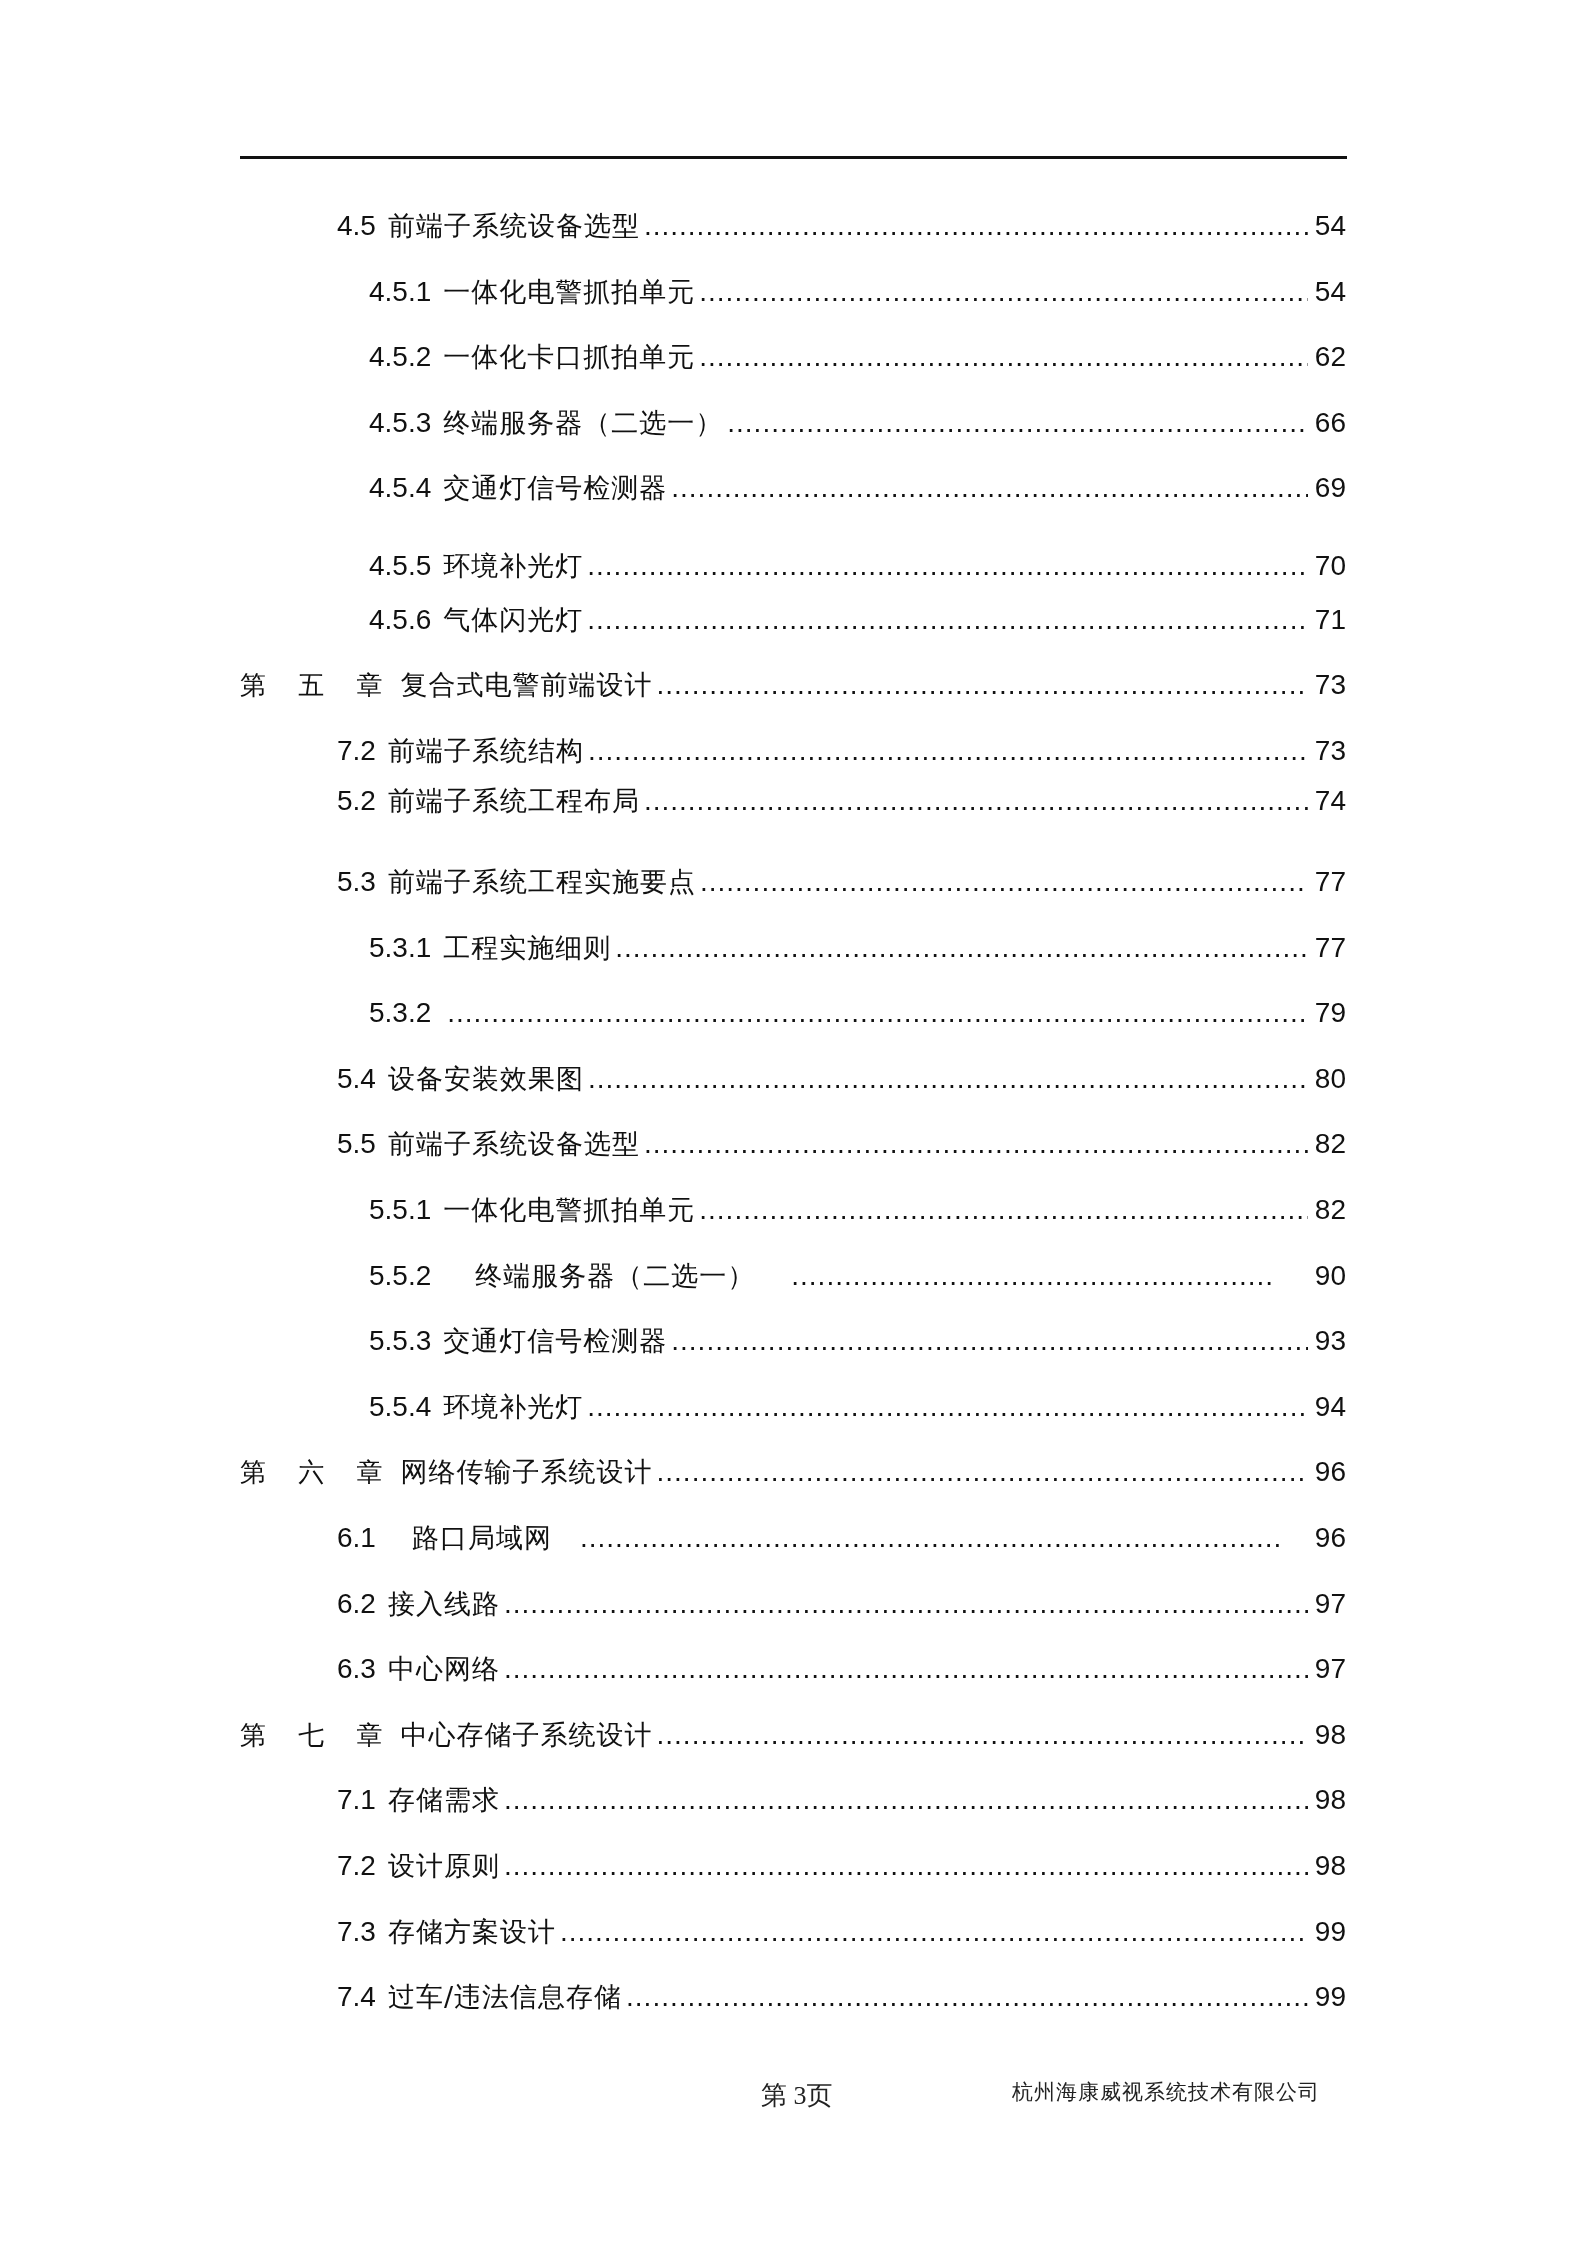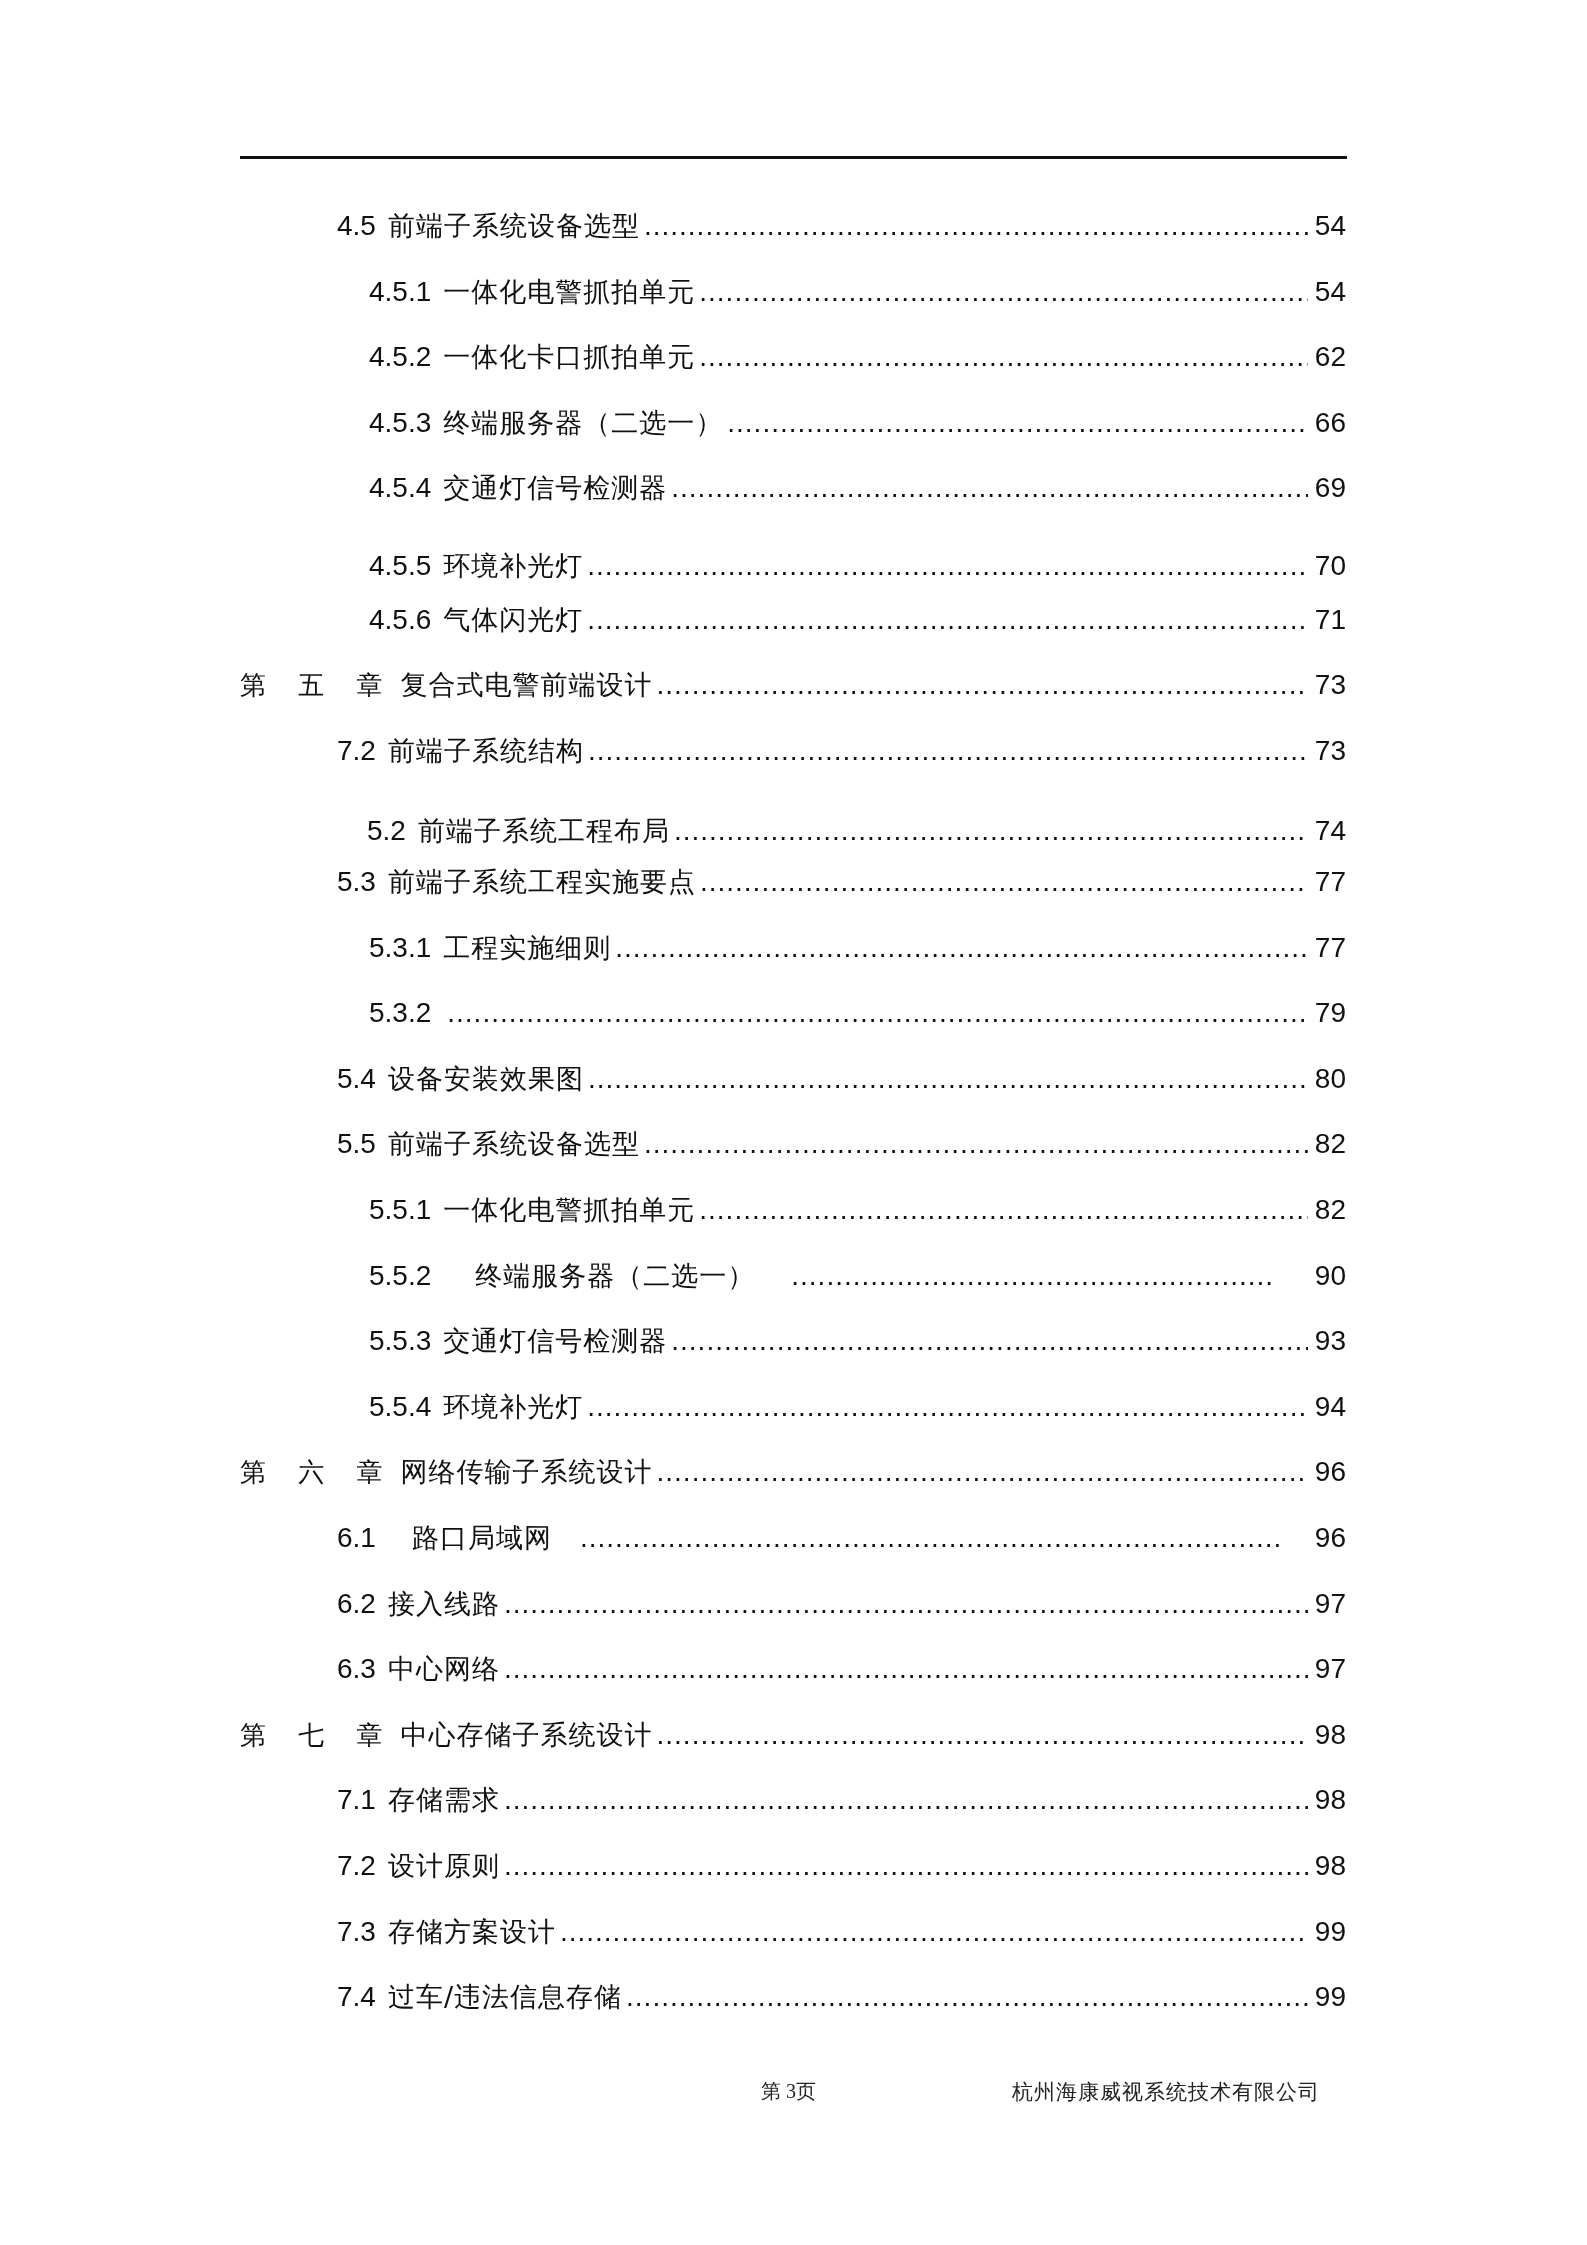--- a/index.html
+++ b/index.html
@@ -11,21 +11,21 @@
          font-size:28px; line-height:40px; right:241px; white-space:nowrap; }
   .row.l1 { left:240px; }
   .row.l2 { left:337px; }
   .row.l3 { left:369px; }
   .num { margin-right:12px; }
   .l1 .num { letter-spacing:12px; margin-right:6px; font-family:"DejaVu Sans",sans-serif; font-size:26px; }
   .title { font-family:"DejaVu Sans",sans-serif; font-size:27px; letter-spacing:1px; }
   .dots { flex:1; overflow:hidden; margin:0 4px; color:#111; letter-spacing:1px; }
   .dots::before { content:"........................................................................................................................................................................................................................................................................................"; }
   .page { text-align:right; min-width:34px; }
-  .footer { position:absolute; top:2078px; font-family:"Liberation Serif","DejaVu Serif",serif; font-size:20px; color:#222; }
+  .footer { position:absolute; top:2078px; font-family:"Liberation Serif","DejaVu Serif",serif; font-size:26px; color:#222; }
   .footer-page { left:761px; }
   .footer-company { left:1012px; letter-spacing:1px; font-family:"DejaVu Sans",sans-serif; font-size:21px; }
 </style>
 </head>
 <body>
 
 <div class="header-rule"></div>
 
 <div class="toc" id="toc">
     <div class="row l2" style="top: 0px;">
@@ -75,21 +75,21 @@
       <span class="title">复合式电警前端设计</span>
       <span class="dots"></span>
       <span class="page">73</span>
     </div>
     <div class="row l2" style="top: 524.8px;">
       <span class="num">7.2</span>
       <span class="title">前端子系统结构</span>
       <span class="dots"></span>
       <span class="page">73</span>
     </div>
-    <div class="row l2" style="top: 605px; margin-left: 30px;">
+    <div class="row l2" style="top: 575px;">
       <span class="num">5.2</span>
       <span class="title">前端子系统工程布局</span>
       <span class="dots"></span>
       <span class="page">74</span>
     </div>
     <div class="row l2" style="top: 656px;">
       <span class="num">5.3</span>
       <span class="title">前端子系统工程实施要点</span>
       <span class="dots"></span>
       <span class="page">77</span>

